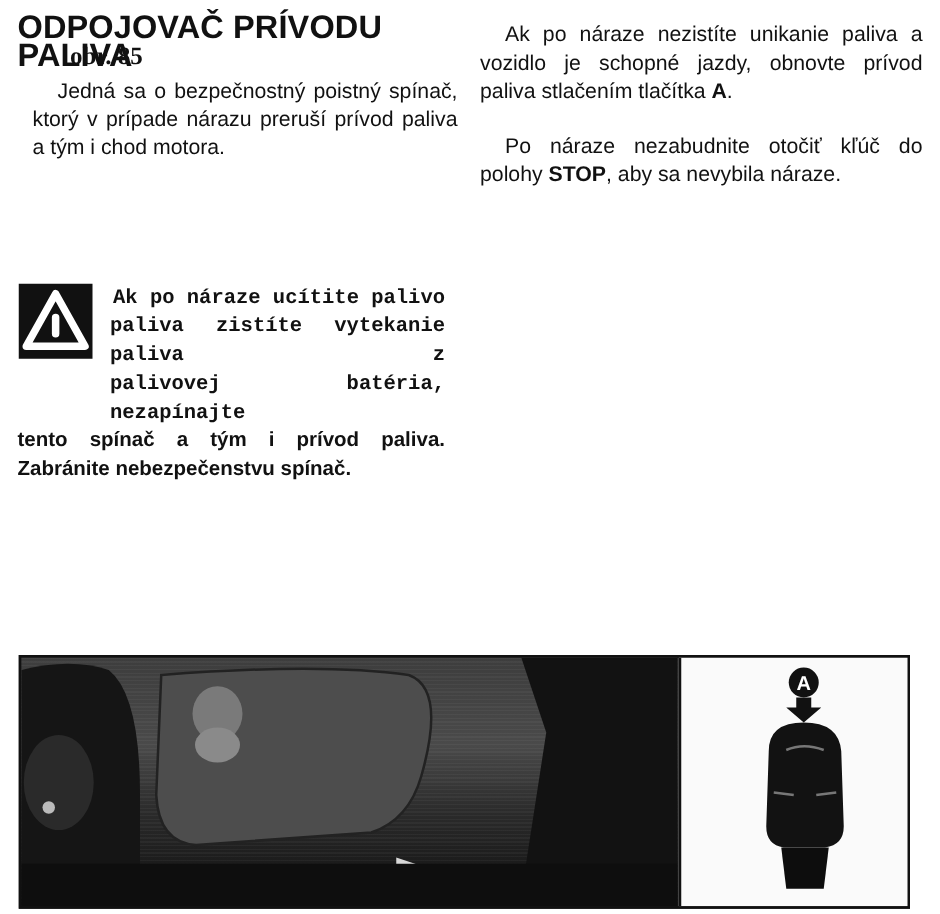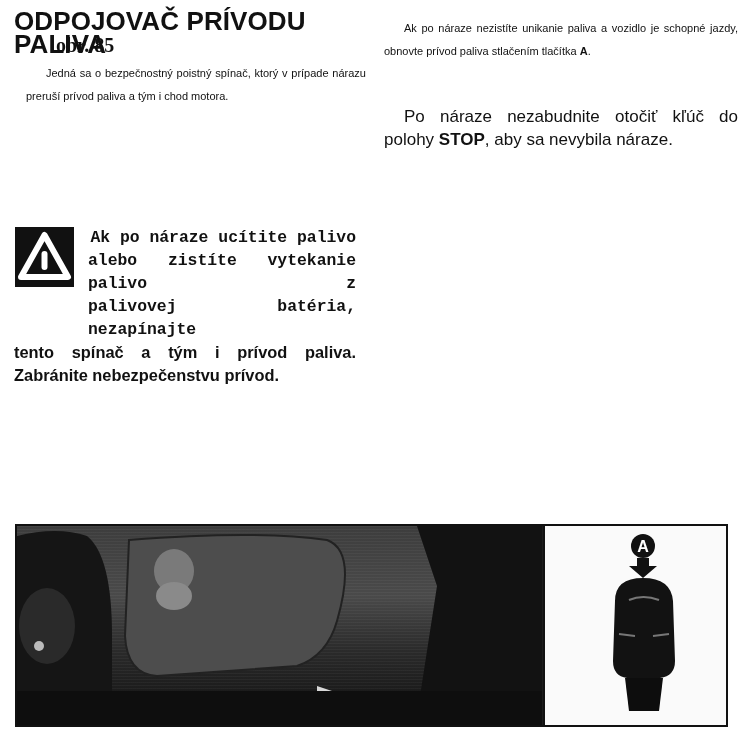--- a/index.html
+++ b/index.html
@@ -2,21 +2,21 @@
 <html><head>
 <meta charset="utf-8">
 <style>
   html,body{margin:0;padding:0;background:#fff;}
   body{width:752px;height:731px;position:relative;overflow:hidden;font-family:"Liberation Sans",sans-serif;color:#111;}
   .col{position:absolute;top:0;}
   .left{left:14px;width:340px;}
   .right{left:384px;width:354px;}
   h1.title{margin:0;position:absolute;top:10px;left:0;font-size:26px;font-weight:bold;line-height:23px;letter-spacing:0.1px;}
   .fig-ref{position:absolute;top:33px;left:0;font-family:"Liberation Serif",serif;font-weight:bold;font-size:20px;line-height:24px;margin-left:42px;}
-  p{margin:0;font-size:11px;line-height:22.5px;text-align:justify;}
+  p{margin:0;font-size:17px;line-height:22.5px;text-align:justify;}
   .p1{position:absolute;top:62px;left:12px;width:340px;text-indent:20px;}
   .r1{position:absolute;top:17px;left:0;width:354px;text-indent:20px;}
   .r2{position:absolute;top:106px;left:0;width:354px;text-indent:20px;font-size:17px;}
   b{font-weight:bold;}
   .warn{position:absolute;top:226px;left:14px;width:342px;}
   .warn-icon{position:absolute;left:1px;top:1px;width:59px;height:60px;background:#111;}
   .warn-text{margin:0;font-weight:bold;font-size:16.4px;line-height:23px;text-align:justify;}
   .warn-text .hang{padding-left:74px;display:block;font-family:Liberation Mono, monospace;}
   .figure{position:absolute;left:15px;top:524px;width:709px;height:199px;border:2px solid #111;background:#1c1c1c;overflow:hidden;}
   .photo{position:absolute;left:0;top:0;width:525px;height:199px;
@@ -36,24 +36,24 @@
 
 <div class="warn">
   <div class="warn-icon">
     <svg width="59" height="60" viewBox="0 0 59 60">
       <path d="M29.5 8 L53 50 L6 50 Z" fill="none" stroke="#fff" stroke-width="6" stroke-linejoin="round"></path>
       <rect x="26.5" y="24" width="6" height="19" rx="3" fill="#fff"></rect>
     </svg>
   </div>
   <p class="warn-text">
     <span class="hang" style="text-align:right;">Ak po náraze ucítite palivo</span>
-    <span class="hang" style="text-align:justify;text-align-last:justify;">alebo zistíte vytekanie palivo z</span>
+    <span class="hang" style="text-align:justify;text-align-last:justify;">paliva zistíte vytekanie paliva z</span>
     <span class="hang" style="text-align:justify;text-align-last:justify;">palivovej batéria, nezapínajte</span>
     <span style="display:block;text-align:justify;text-align-last:justify;">tento spínač a tým i prívod paliva.</span>
-    <span style="display:block;">Zabránite nebezpečenstvu prívod.</span>
+    <span style="display:block;">Zabránite nebezpečenstvu spínač.</span>
   </p>
 </div>
 
 <div class="col right">
   <p class="r1"><span>Ak po náraze nezistíte unikanie paliva a vozidlo je schopné jazdy, obnovte prívod paliva stlačením tlačítka </span><b>A</b><span>.</span></p>
   <p class="r2"><span>Po náraze nezabudnite otočiť kľúč do polohy </span><b>STOP</b><span>, aby sa nevybila náraze.</span></p>
 </div>
 
 <div class="figure">
   <div class="photo">

